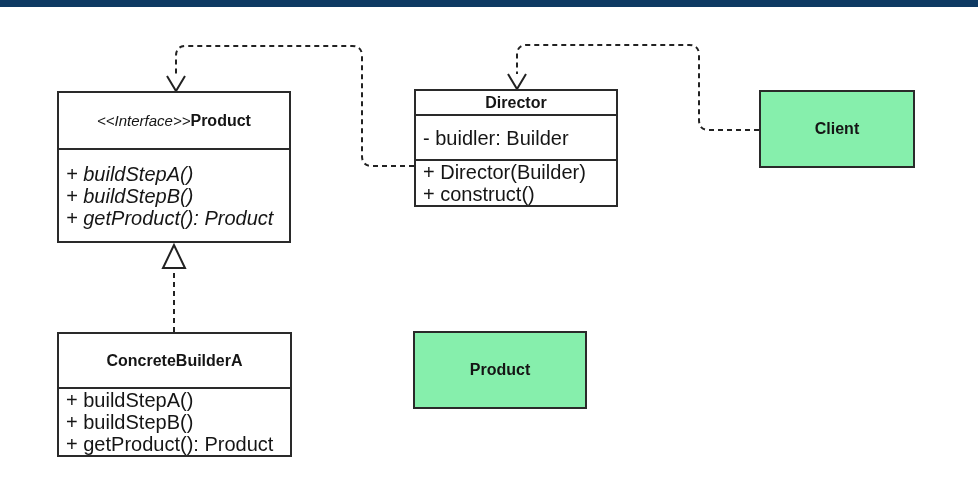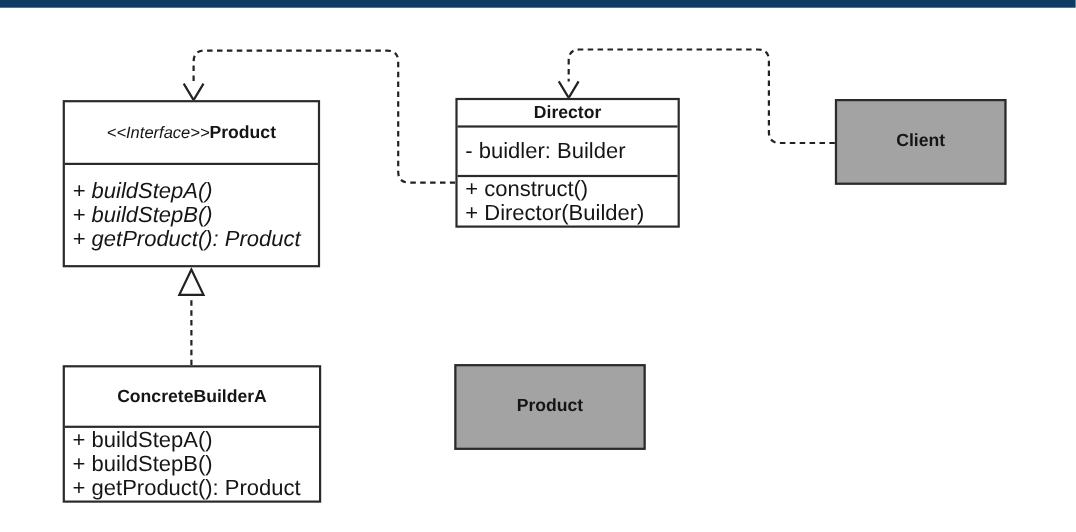--- a/index.html
+++ b/index.html
@@ -62,21 +62,21 @@
     padding-left: 7px;
     font-size: 20px;
     line-height: 22px;
     flex: 1 1 auto;
   }
   .uml-section.italic { font-style: italic; }
   .simple-box {
     position: absolute;
     box-sizing: border-box;
     border: 2px solid #2a2a2a;
-    background: #a3a3a3;
+    background: #86efac;
     display: flex;
     align-items: center;
     justify-content: center;
     font-weight: bold;
     font-size: 16px;
   }
   
   #box-builder          { left: 57px;  top: 91px;  width: 234px; height: 152px; }
   #box-builder .uml-head{ height: 55px; }
   #box-director          { left: 414px; top: 89px;  width: 204px; height: 118px; }
@@ -119,22 +119,22 @@
   </div>
 
   <div class="uml-class" id="box-director">
     <div class="uml-head">
       <div class="cname">Director</div>
     </div>
     <div class="uml-section attrs">
       <div>- buidler: Builder</div>
     </div>
     <div class="uml-section">
+      <div>+ Director(Builder)</div>
       <div>+ construct()</div>
-      <div>+ Director(Builder)</div>
     </div>
   </div>
 
   <div class="simple-box" id="box-client">
     <span>Client</span>
   </div>
 
   <div class="uml-class" id="box-concrete">
     <div class="uml-head">
       <div class="cname">ConcreteBuilderA</div>

